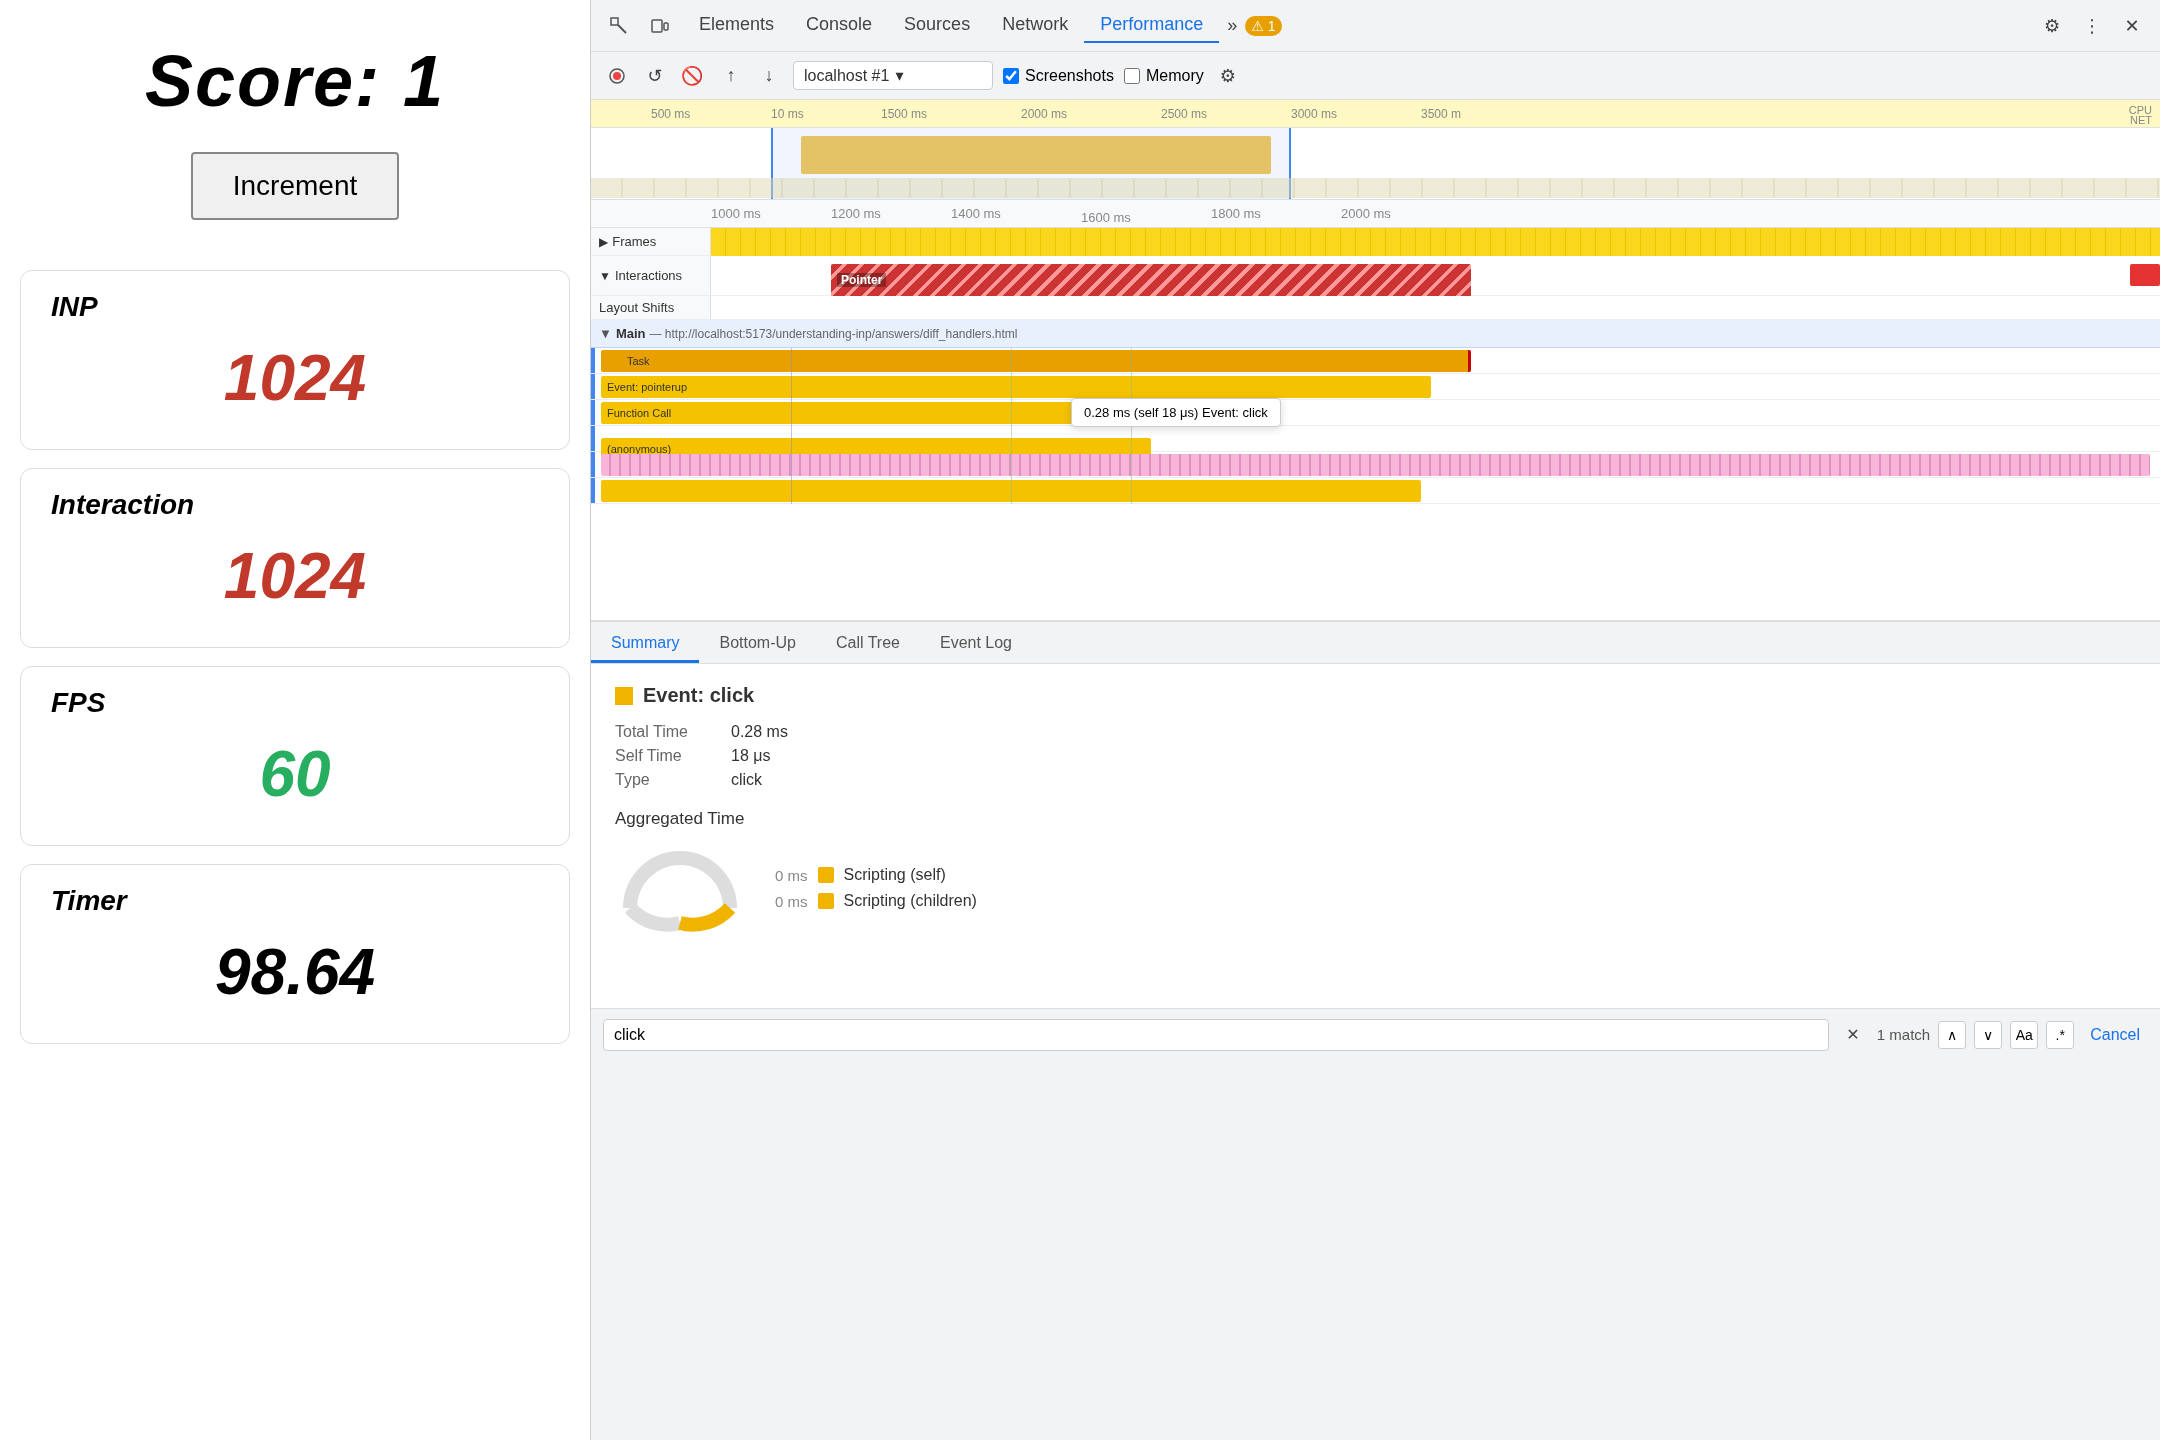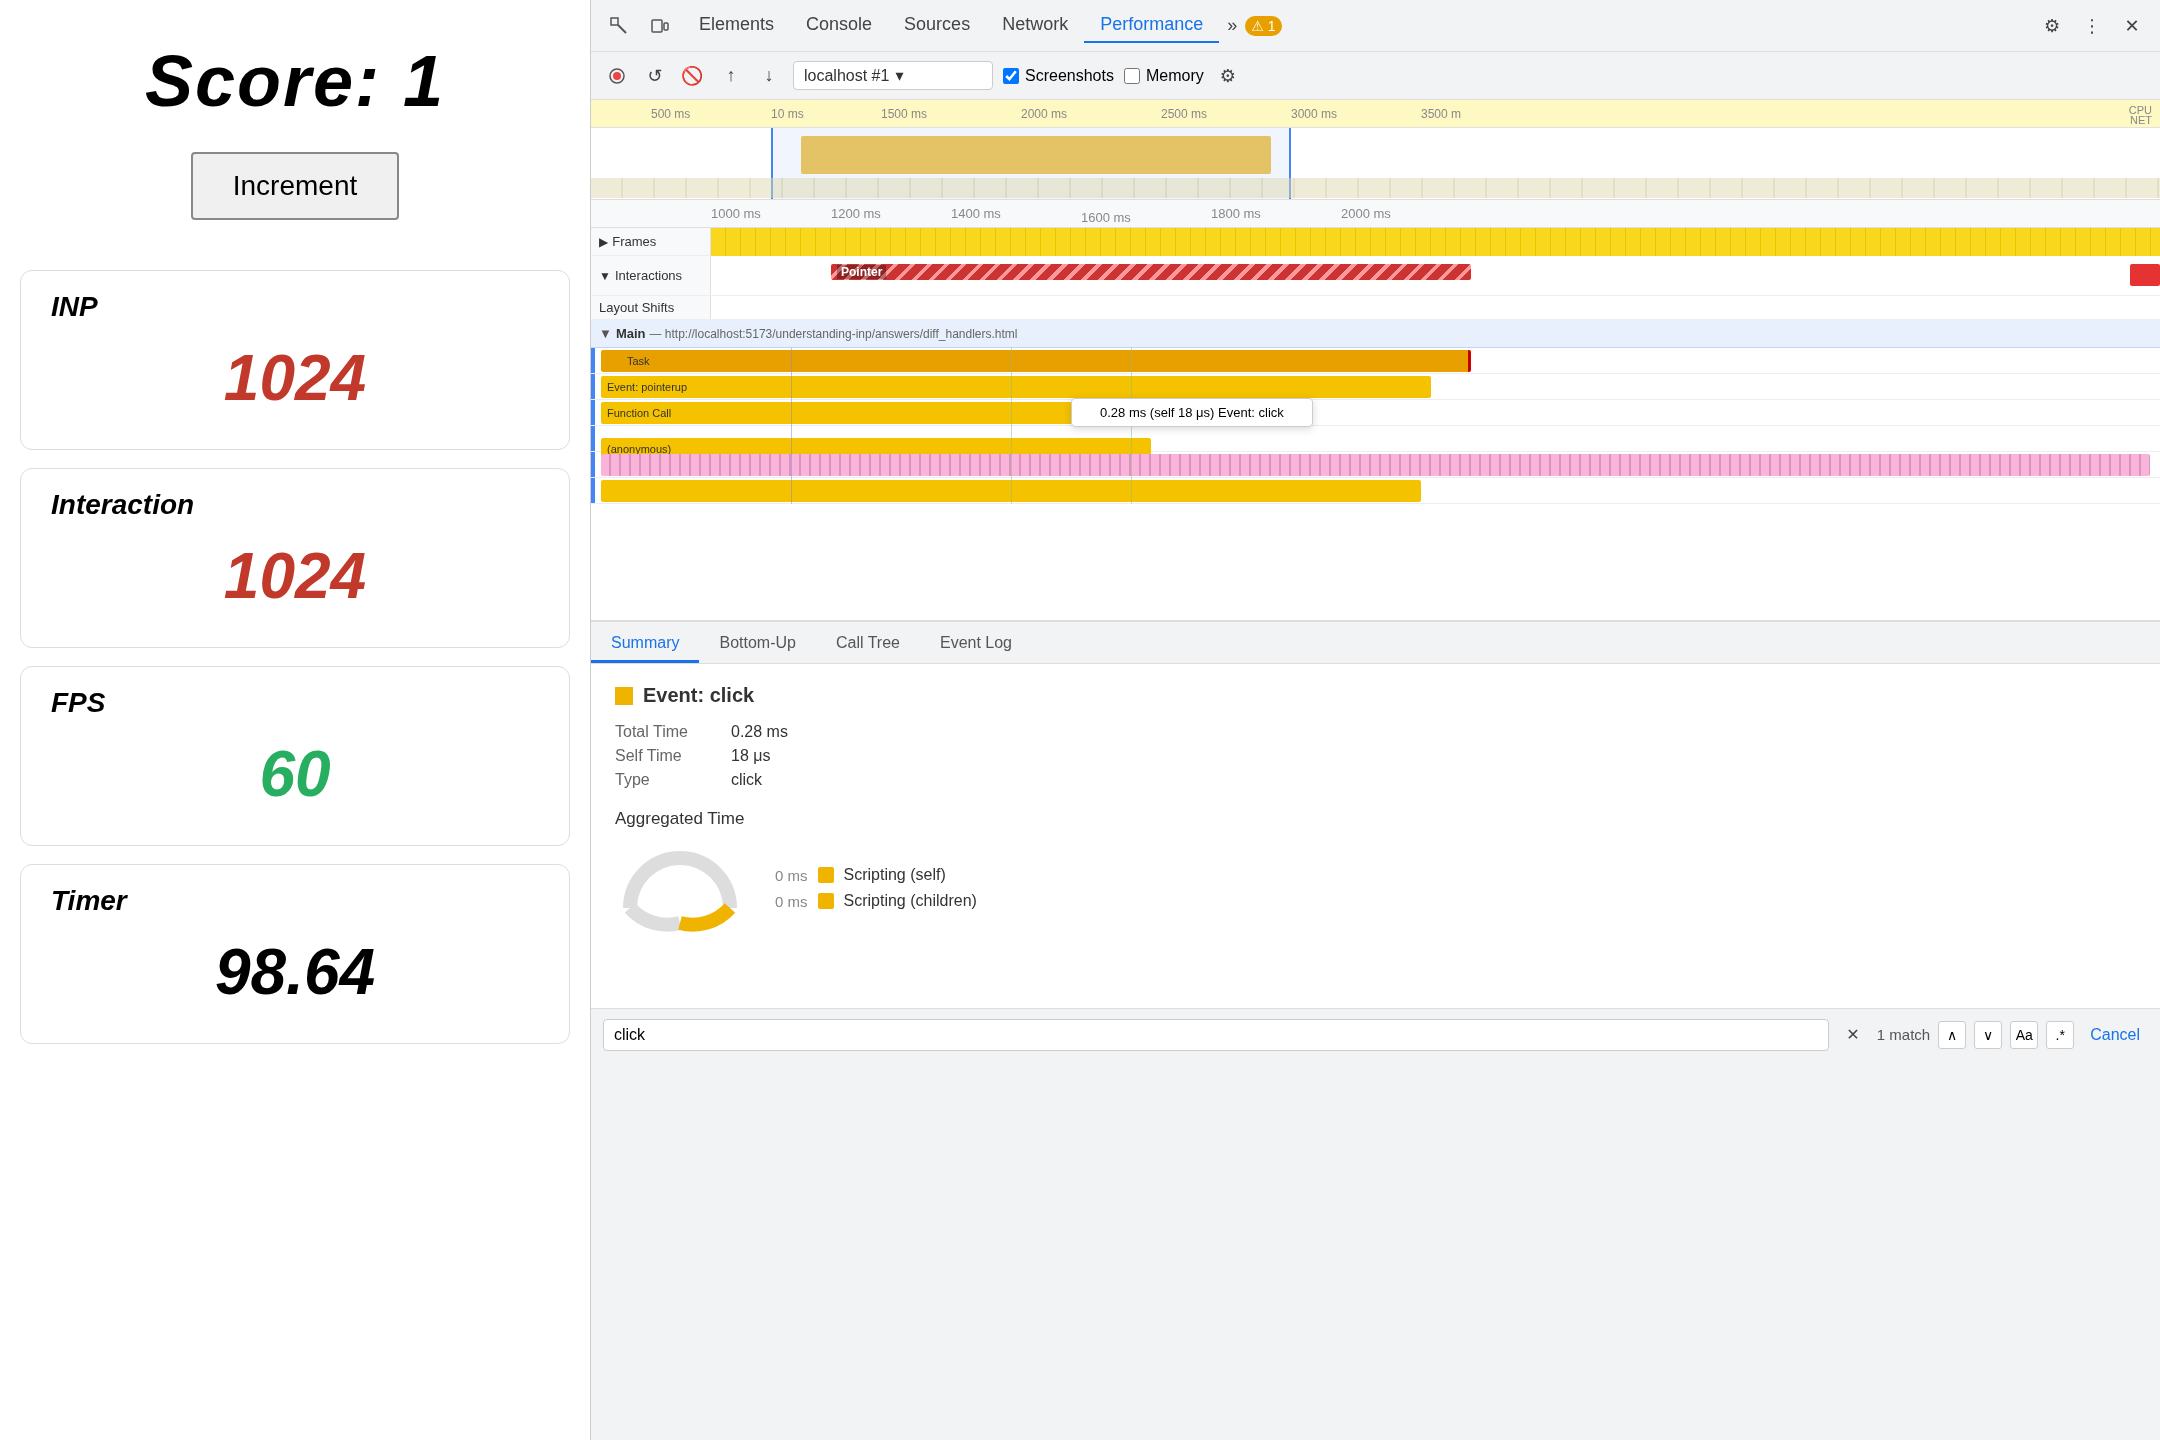--- a/index.html
+++ b/index.html
@@ -315,21 +315,21 @@
       color: #333;
       overflow: hidden;
       white-space: nowrap;
     }
 
     .tooltip-box {
       position: absolute;
       background: #fff;
       border: 1px solid #ccc;
       border-radius: 4px;
-      padding: 6px 28px;
+      padding: 6px 12px;
       font-size: 13px;
       box-shadow: 0 2px 8px rgba(0,0,0,0.15);
       white-space: nowrap;
       z-index: 10;
     }
 
     
     .bottom-panel {
       height: 440px;
       min-height: 440px;
@@ -634,21 +634,21 @@
         </div>
         <div class="track-content" style="background: repeating-linear-gradient(90deg, #f9d71c 0px, #f9d71c 14px, #e8c500 14px, #e8c500 15px); height:28px;"></div>
       </div>
 
       <div class="track-row interactions-track" style="height:40px;">
         <div class="track-label">
           <span class="expand-arrow">▼</span>
           <span>Interactions</span>
         </div>
         <div class="track-content" style="position:relative; height:40px;">
-          <div class="pointer-bar" style="left:120px; width:640px; top:8px; height:16px; background:repeating-linear-gradient(135deg,#cc3333 0px,#cc3333 8px,#ff9999 8px,#ff9999 12px,#cc3333 12px); border-radius:2px; padding-left:6px; display:flex; align-items:center;">
+          <div class="pointer-bar" style="left:120px; width:640px; top:8px; height:33px; background:repeating-linear-gradient(135deg,#cc3333 0px,#cc3333 8px,#ff9999 8px,#ff9999 12px,#cc3333 12px); border-radius:2px; padding-left:6px; display:flex; align-items:center;">
             <span style="font-size:12px; color:#fff; font-weight:bold; background:rgba(0,0,0,0.3); padding:0 4px;">Pointer</span>
           </div>
           <div style="position:absolute; right:0; top:8px; width:30px; height:22px; background:#e53333; border-radius:2px;"></div>
         </div>
       </div>
 
       <div class="track-row layout-shifts-track" style="height:24px;">
         <div class="track-label">
           <span>Layout Shifts</span>
         </div>

